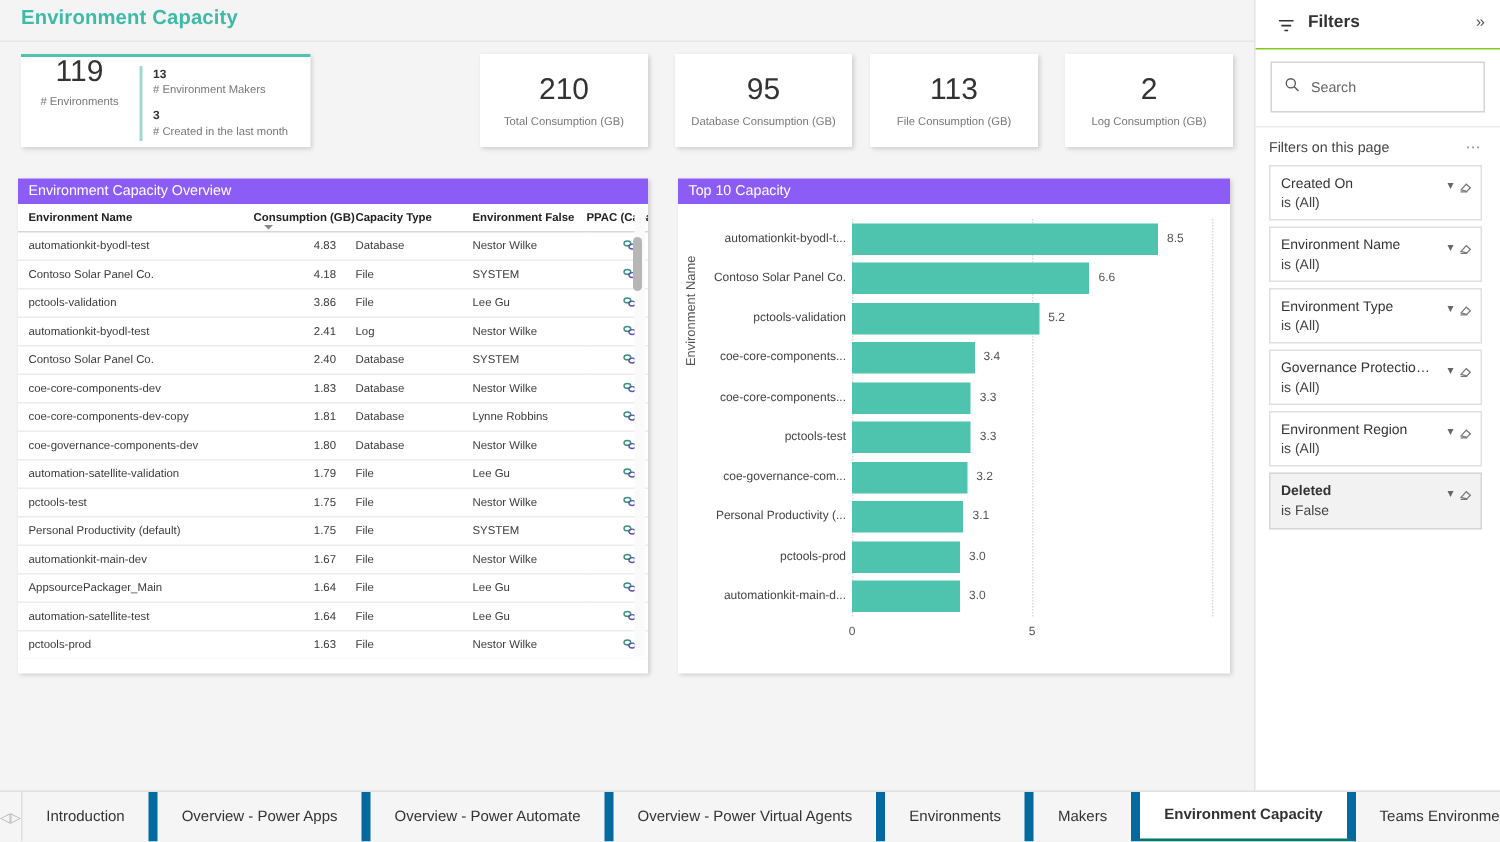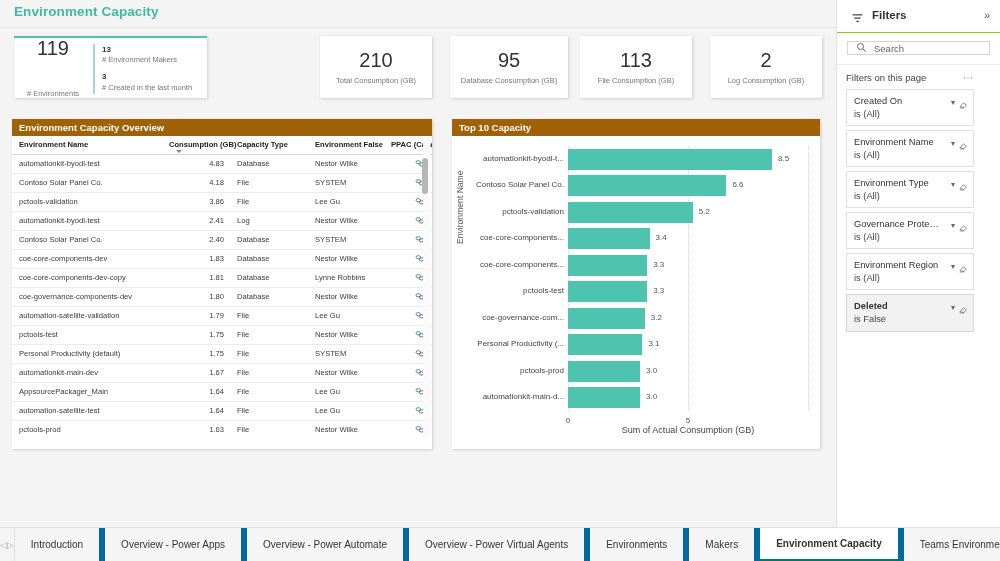--- a/index.html
+++ b/index.html
@@ -29,21 +29,21 @@
   
   .card {
     position: absolute; background: #fff;
     box-shadow: 1px 1px 3px rgba(0,0,0,.16);
   }
   .multicard { left: 14px; top: 36px; width: 193px; height: 62px;
     border-top: 2px solid #4ec3ad; }
   .mc-left {
     position: absolute; left: 0; top: 0; width: 78px; height: 100%;
     display: flex; flex-direction: column; align-items: center;
-    justify-content: space-between;
+    justify-content: flex-start;
   }
   .mc-big { font-size: 20px; color: #333; line-height: 1; }
   .mc-cap { font-size: 7.5px; color: #777; margin-top: 5px; white-space: nowrap; }
   .mc-div {
     position: absolute; left: 79px; top: 6px; width: 1.5px; height: 50px;
     background: #9fd9cf;
   }
   .mc-right { position: absolute; left: 88px; top: 7px; }
   .mc-item { margin-bottom: 7px; }
   .mc-num { font-size: 8px; color: #333; font-weight: bold; line-height: 1.3; }
@@ -55,22 +55,22 @@
   .kpi-lab { font-size: 7.5px; color: #777; margin-top: 6px; white-space: nowrap; }
   #kpi-total { left: 320px; width: 112px; }
   #kpi-db    { left: 450px; width: 118px; }
   #kpi-file  { left: 580px; width: 112px; }
   #kpi-log   { left: 710px; width: 112px; }
 
   
   .visual { position: absolute; background: #fff;
             box-shadow: 1px 1px 3px rgba(0,0,0,.16); }
   .vhead {
-    height: 17px; background: #a16207; color: #fff;
-    font-size: 9.5px; padding: 3px 0 0 7px; font-weight: bold;
+    height: 17px; background: #8b5cf6; color: #fff;
+    font-size: 9.5px; padding: 3px 0 0 7px; font-weight: normal;
   }
   #tbl-visual  { left: 12px;  top: 119px; width: 420px; height: 330px; }
   #chart-visual{ left: 452px; top: 119px; width: 368px; height: 330px; }
 
   
   .tbl { width: 100%; border-collapse: collapse; table-layout: fixed;
          font-size: 7.6px; color: #333; }
   .tbl th {
     font-size: 7.6px; font-weight: bold; color: #222; text-align: left;
     padding: 4px 4px 5px 7px; border-bottom: 1px solid #d8d8d8;
@@ -135,26 +135,26 @@
     background: #fff; border-left: 1px solid #e2e2e2;
   }
   .f-head { position: relative; height: 33px; border-bottom: 1px solid #84cc16; }
   .f-title { position: absolute; left: 35px; top: 9px; font-size: 11.5px;
              font-weight: bold; color: #333; }
   .f-funnel { position: absolute; left: 14px; top: 11px; }
   .f-expand { position: absolute; right: 10px; top: 9px; font-size: 11px;
               color: #555; cursor: pointer; }
   .f-searchwrap { padding: 8px 10px 9px 10px; }
   .f-search {
-    position: relative; height: 14px; border: 1px solid #d4d4d4;
+    position: relative; height: 34px; border: 1px solid #d4d4d4;
     background: #fff; display: flex; align-items: center;
   }
   .f-search .mag { margin: 0 7px 0 8px; }
   .f-search .ph { font-size: 9.5px; color: #666; }
-  .f-sect { border-top: 1px solid #ebebeb; padding: 7px 26px 0 9px; }
+  .f-sect { border-top: 1px solid #ebebeb; padding: 7px 12px 0 9px; }
   .f-sect-row { display: flex; justify-content: space-between; align-items: center;
                 margin-bottom: 6px; }
   .f-sect-ttl { font-size: 9.5px; color: #444; }
   .f-ellipsis { font-size: 10px; color: #888; letter-spacing: 1px; cursor: pointer; }
   .f-card {
     position: relative; border: 1px solid #e0e0e0; background: #fff;
     padding: 5px 30px 5px 7px; margin-bottom: 4px; min-height: 34px;
   }
   .f-card.active { background: #f2f2f2; border-color: #d6d6d6; }
   .f-fname { font-size: 9.3px; color: #333; line-height: 1.35;
@@ -454,21 +454,20 @@
               <div class="bar-lbl" style="left: 78px;">3.0</div>
             </div>
             <div class="barrow" style="top: 241.25px; width: 240px;">
               <div class="cat-lbl" style="top: 5px;">automationkit-main-d...</div>
               <div class="bar" style="width: 72px; background: rgb(78, 195, 173);"></div>
               <div class="bar-lbl" style="left: 78px;">3.0</div>
             </div>
             <div class="xtick" style="left: 0px;">0</div>
             <div class="xtick" style="left: 120px;">5</div>
           </div>
-        <div class="x-axis-title">Sum of Actual Consumption (GB)</div>
       </div>
     </div>
   </div>
 
   <div class="filters">
     <div class="f-head">
       <span class="f-funnel">
         <svg width="13" height="13" viewBox="0 0 16 16">
           <line x1="2" y1="3.5" x2="14" y2="3.5" stroke="#333" stroke-width="1.4"></line>
           <line x1="4" y1="7.5" x2="12" y2="7.5" stroke="#333" stroke-width="1.4"></line>

